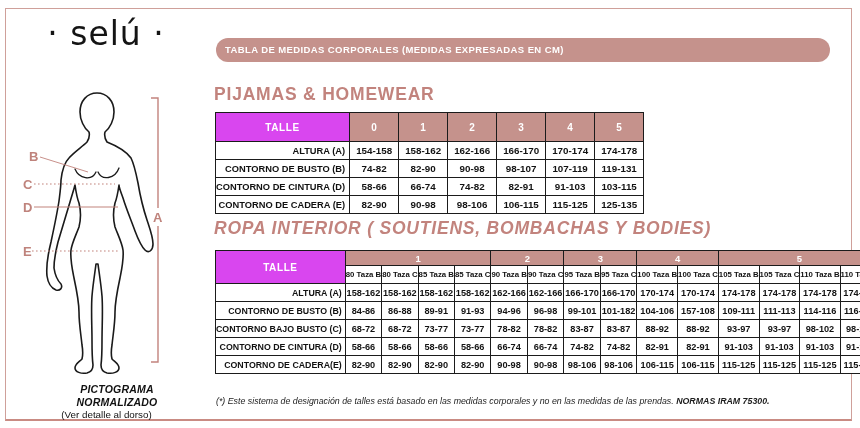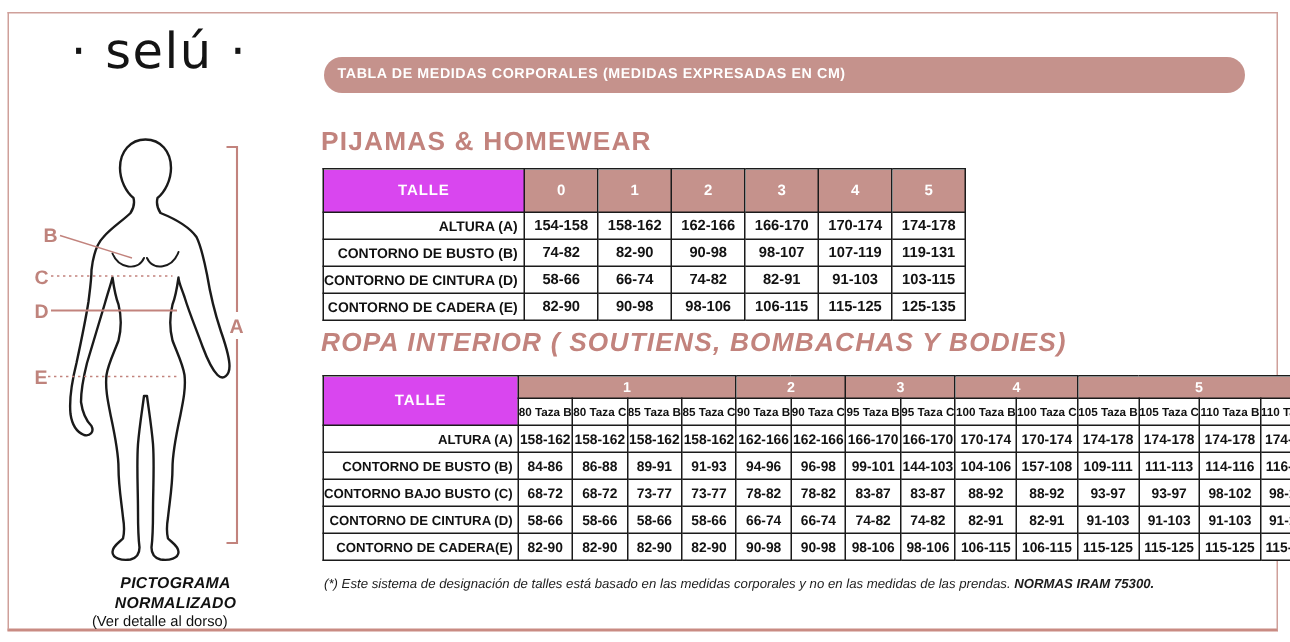--- a/index.html
+++ b/index.html
@@ -35,21 +35,21 @@
 
   #ropa-table{left:215px;top:250px;}
   #ropa-table th.talle{width:113px;font-size:10px;}
   #ropa-table th.group{height:14px;background:#c5928c;color:#fff;font-weight:700;font-size:9.5px;}
   #ropa-table tr.subrow{height:18px;}
   #ropa-table th.sub{background:#fff;color:#111;font-weight:700;font-size:7.8px;}
   #ropa-table tbody tr{height:18px;}
   #ropa-table th.rowlabel{font-size:8.8px;padding-right:3px;}
   #ropa-table td{font-size:9.2px;}
 
-  .footnote{position:absolute;left:216px;top:384px;font-size:8.8px;font-style:italic;
+  .footnote{position:absolute;left:216px;top:396px;font-size:8.8px;font-style:italic;
         color:#1c1c1c;white-space:nowrap;}
   .footnote .bold{font-weight:700;}
 
   .pictogram-caption{position:absolute;left:24px;top:383px;width:165px;text-align:center;line-height:1.25;}
   .pictogram-caption .cap1{font-size:10.5px;font-weight:700;font-style:italic;letter-spacing:.2px;margin-left:21px;}
   .pictogram-caption .cap2{font-size:9.8px;font-weight:400;}
 
   .pictogram-svg{position:absolute;left:14px;top:88px;}
 </style>
 </head>
@@ -165,21 +165,21 @@
         </tr>
         <tr>
           <th class="rowlabel">CONTORNO DE BUSTO (B)</th>
           <td>84-86</td>
           <td>86-88</td>
           <td>89-91</td>
           <td>91-93</td>
           <td>94-96</td>
           <td>96-98</td>
           <td>99-101</td>
-          <td>144-103</td>
+          <td>101-182</td>
           <td>104-106</td>
           <td>157-108</td>
           <td>109-111</td>
           <td>111-113</td>
           <td>114-116</td>
           <td>116-118</td>
         </tr>
         <tr>
           <th class="rowlabel">CONTORNO BAJO BUSTO (C)</th>
           <td>68-72</td>

